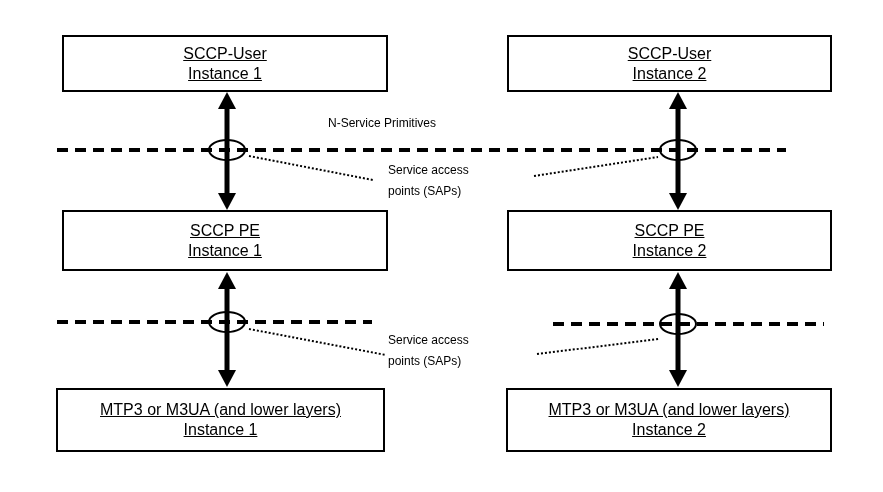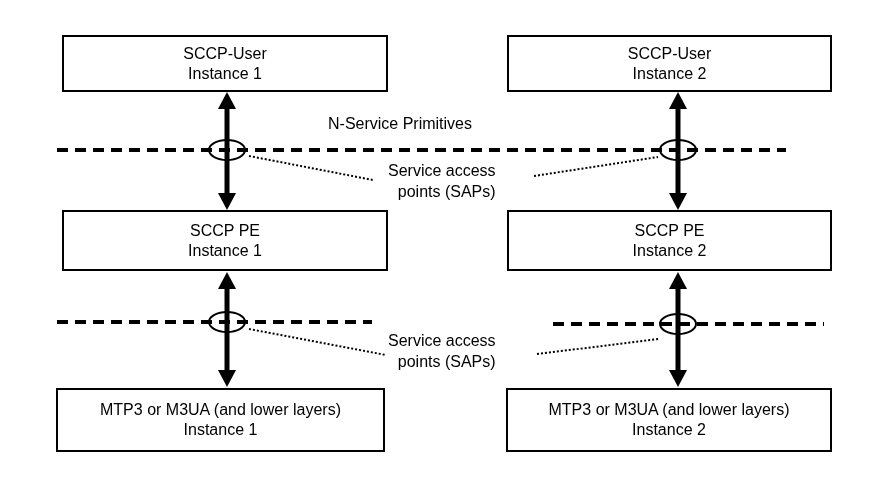--- a/index.html
+++ b/index.html
@@ -28,27 +28,27 @@
     border: 2px solid #000000;
     background: #ffffff;
     display: flex;
     flex-direction: column;
     align-items: center;
     justify-content: center;
     text-align: center;
     font-size: 16px;
     line-height: 20px;
     box-sizing: border-box;
+    text-decoration: underline;
   }
   .label {
     position: absolute;
-    font-size: 16px;
+    font-size: 12px;
     line-height: 21px;
     white-space: nowrap;
-    text-align: right;
   }
   .dash-line {
     stroke: #000000;
     stroke-width: 4;
     stroke-dasharray: 11 7;
     fill: none;
   }
   .leader-line {
     stroke: #000000;
     stroke-width: 2;

